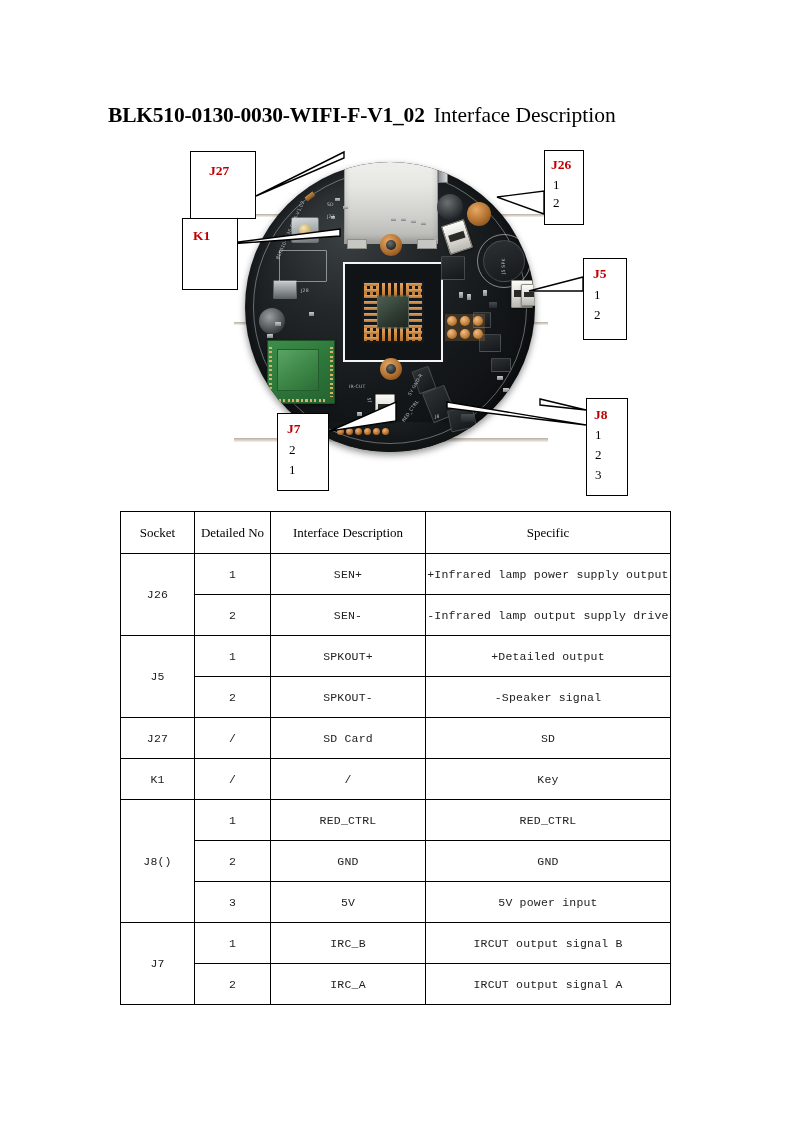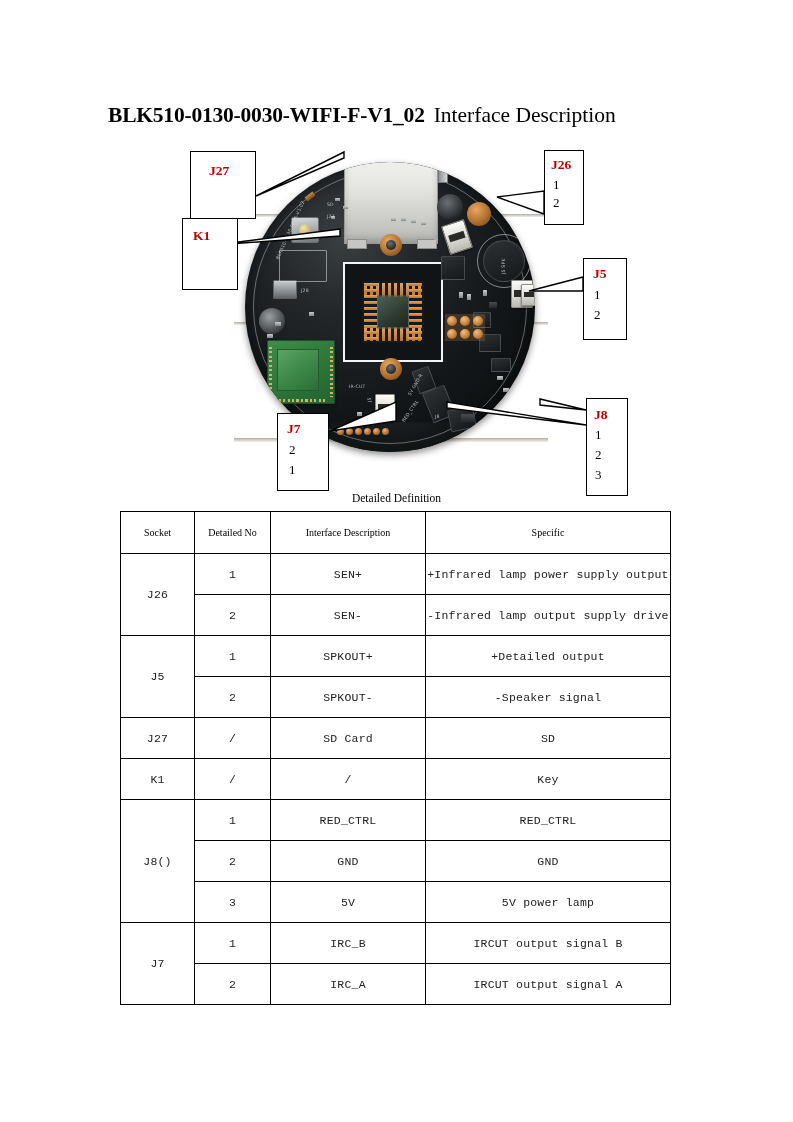--- a/index.html
+++ b/index.html
@@ -298,21 +298,21 @@
   }
   table.def-table td, table.def-table th {
     border: 1.3px solid #000;
     text-align: center;
     vertical-align: middle;
     padding: 0;
   }
   table.def-table th {
     height: 41px;
     font-weight: normal;
-    font-size: 10px;
+    font-size: 13px;
     font-family: "Liberation Serif", "DejaVu Serif", serif;
   }
   table.def-table td {
     height: 40px;
     font-size: 11.5px;
     font-family: "Liberation Mono", "DejaVu Sans Mono", monospace;
     color: #222;
     letter-spacing: 0.2px;
   }
   .col-socket  { width: 74px; }
@@ -536,21 +536,20 @@
     <div class="co-pin" style="position:absolute; left:8px; top:48px;">2</div>
     <div class="co-pin" style="position:absolute; left:8px; top:68px;">3</div>
   </div>
 
   <div class="callout" style="left:277px; top:413px; width:52px; height:78px;">
     <div class="co-title" style="position:absolute; left:9px; top:7px;">J7</div>
     <div class="co-pin" style="position:absolute; left:11px; top:28px;">2</div>
     <div class="co-pin" style="position:absolute; left:11px; top:48px;">1</div>
   </div>
 
-  <div class="caption">Detailed Definition</div>
 </div>
 
 <table class="def-table">
   <colgroup>
     <col class="col-socket">
       <col class="col-spec">
       <col class="col-iface">
       <col class="col-func">
   </colgroup>
   <thead>
@@ -608,21 +607,21 @@
       <td>RED_CTRL</td>
     </tr>
     <tr>
       <td>2</td>
       <td>GND</td>
       <td>GND</td>
     </tr>
     <tr>
       <td>3</td>
       <td>5V</td>
-      <td>5V power lamp</td>
+      <td>5V power input</td>
     </tr>
 
     <tr>
       <td rowspan="2">J7</td>
       <td>1</td>
       <td>IRC_B</td>
       <td>IRCUT output signal B</td>
     </tr>
     <tr>
       <td>2</td>

